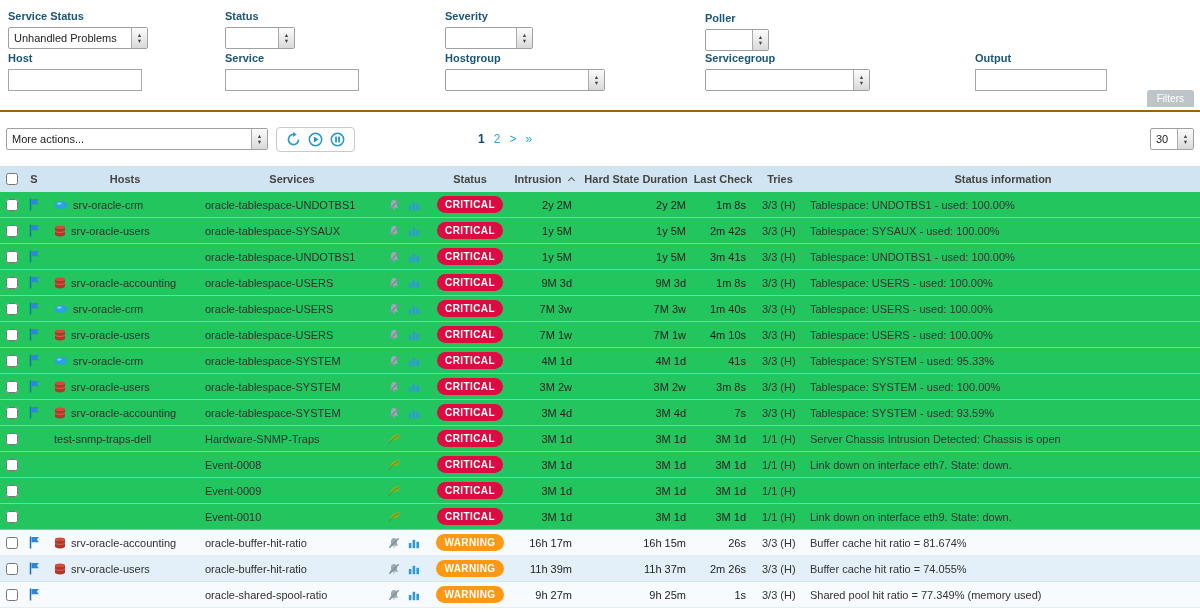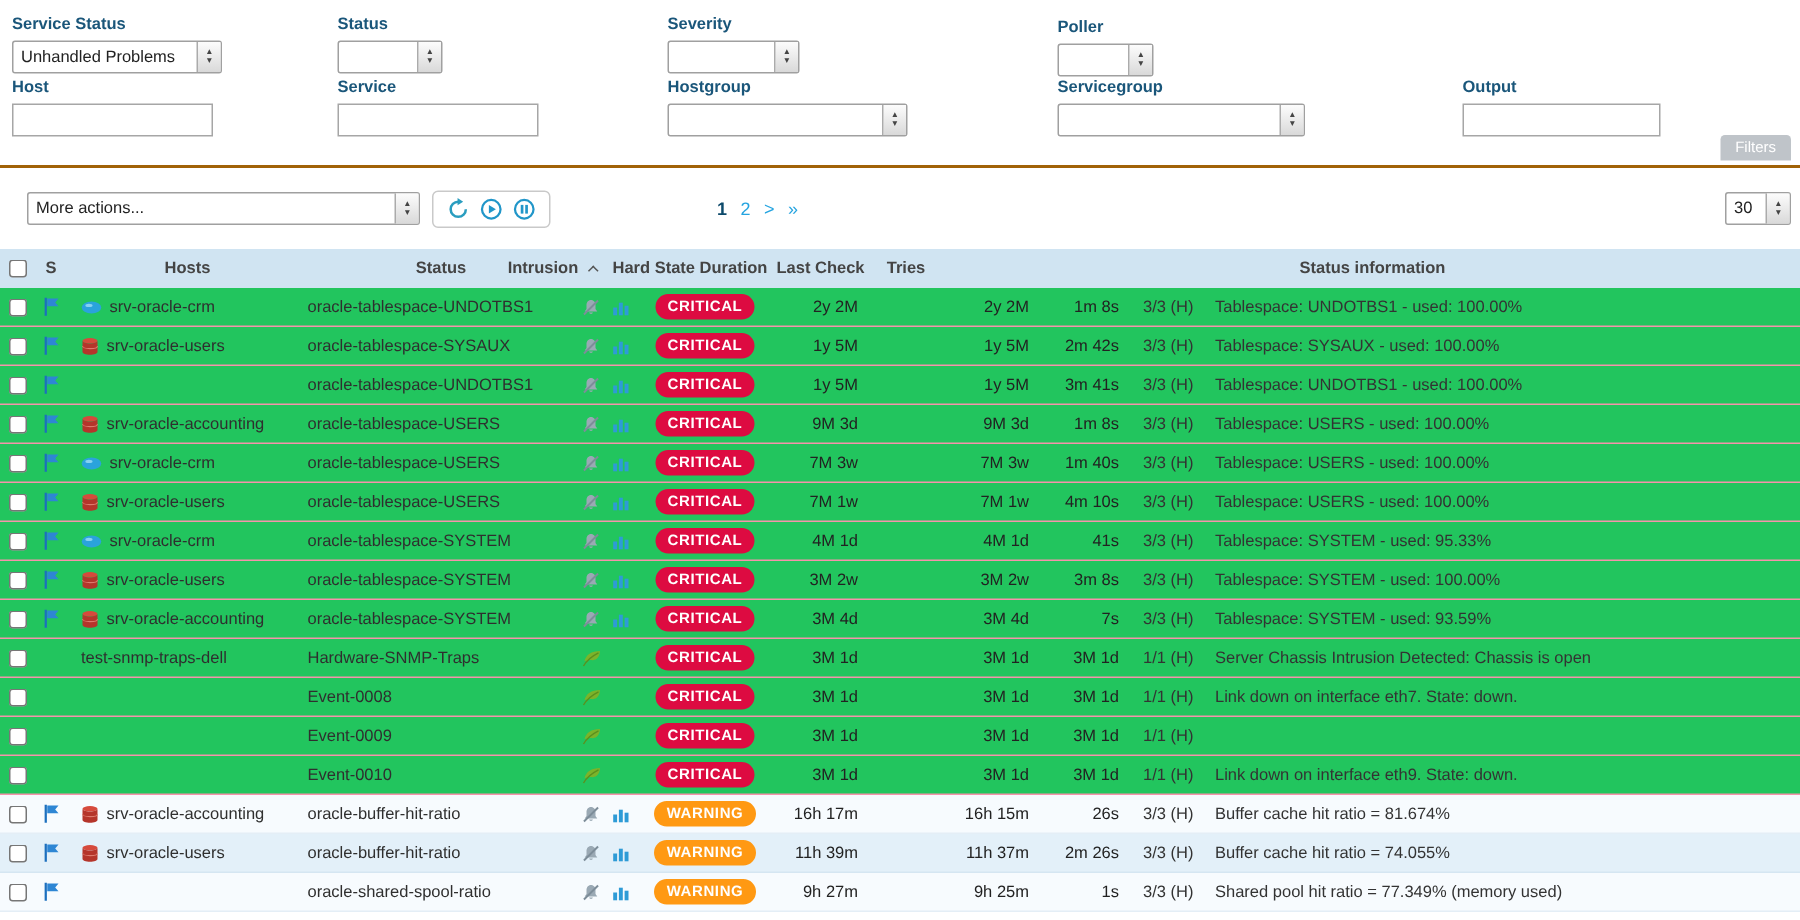--- a/index.html
+++ b/index.html
@@ -22,21 +22,21 @@
   .w-sstatus{width:140px}.w-status{width:70px}.w-severity{width:88px}.w-poller{width:64px}
   .w-hostgroup{width:160px}.w-servicegroup{width:165px}
   .g-sstatus{left:8px;top:10px}.g-status{left:225px;top:10px}.g-severity{left:445px;top:10px}
   .g-poller{left:705px;top:12px}.g-host{left:8px;top:52px}.g-service{left:225px;top:52px}
   .g-hostgroup{left:445px;top:52px}.g-servicegroup{left:705px;top:52px}.g-output{left:975px;top:52px}
   .filters-btn { position:absolute; right:6px; bottom:3px; background:#bfc4c9; color:#fff;
     border:none; border-radius:3px 3px 0 0; font-size:10px; padding:3px 10px; cursor:pointer;
     font-family:"Liberation Sans",sans-serif; }
 
   
-  .toolbar { position:relative; height:54px; display:flex; align-items:center; padding:0 18px; background:#fff; }
+  .toolbar { position:relative; height:54px; display:flex; align-items:center; padding:0 6px; background:#fff; }
   .w-actions{width:262px}
   .icon-group { margin-left:8px; display:flex; align-items:center; gap:7px;
     border:1px solid #c9c9c9; border-radius:4px; padding:4px 9px; background:#fff; }
   .ibtn { background:none; border:none; padding:0; cursor:pointer; line-height:0; }
   .pagination { position:absolute; left:478px; display:flex; gap:9px; font-size:12px; align-items:center; }
   .pg { cursor:pointer; }
   .pg.current { color:#0d4a6b; font-weight:bold; }
   .pg.link { color:#25a4e0; }
   .pgsize { position:absolute; right:6px; width:44px; }
 
@@ -156,20 +156,21 @@
   </div>
 
   <div class="tbl">
     <div class="thead">
       <div class="tr">
         <div class="td c-check">
             <input type="checkbox" style="">
           </div>
         <div class="td c-flag th-center">S</div>
         <div class="td c-host th-center">Hosts</div>
+        <div class="td c-service th-center">Services</div>
         <div class="td c-ic1"></div>
         <div class="td c-ic2"></div>
         <div class="td c-status th-center">Status</div>
         <div class="td c-dur th-center">
           <span>Intrusion</span>
           <span class="caret"></span>
         </div>
         <div class="td c-hard th-center">Hard State Duration</div>
         <div class="td c-last th-center">Last Check</div>
         <div class="td c-tries th-center">Tries</div>

